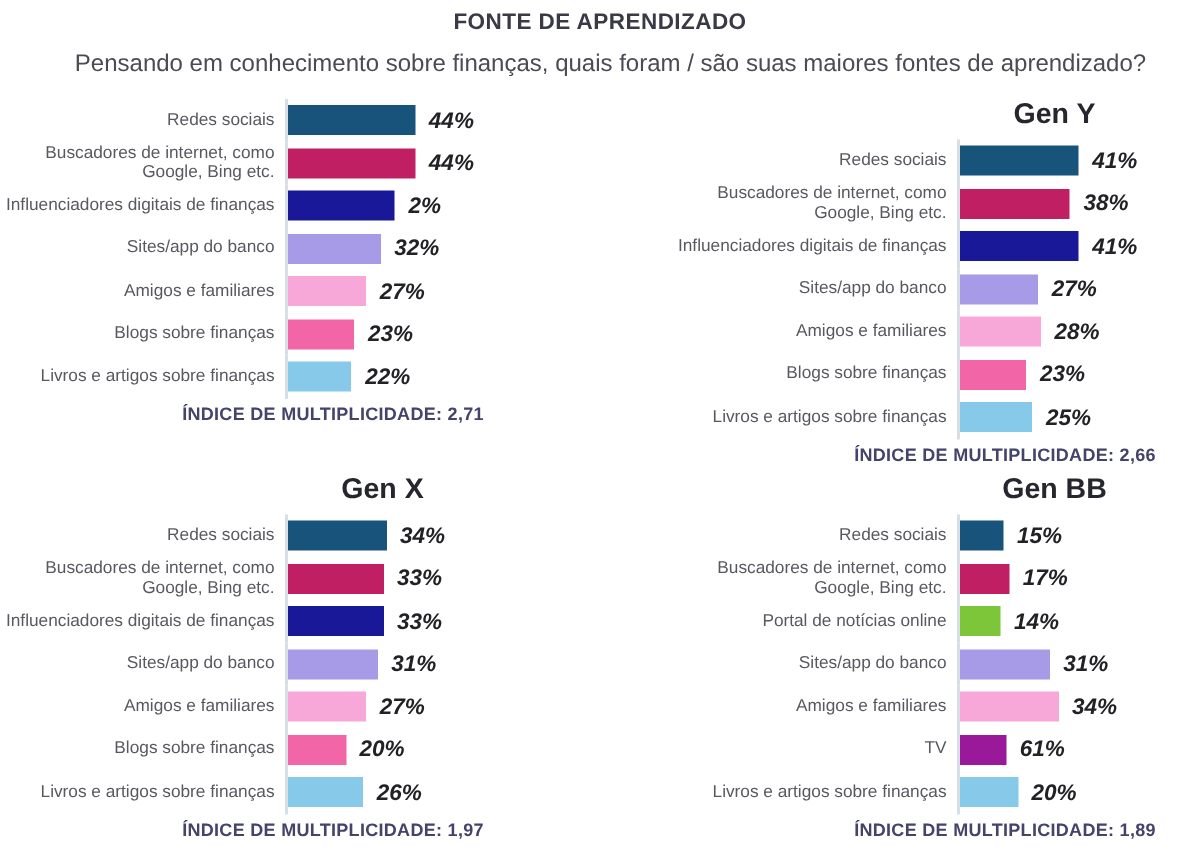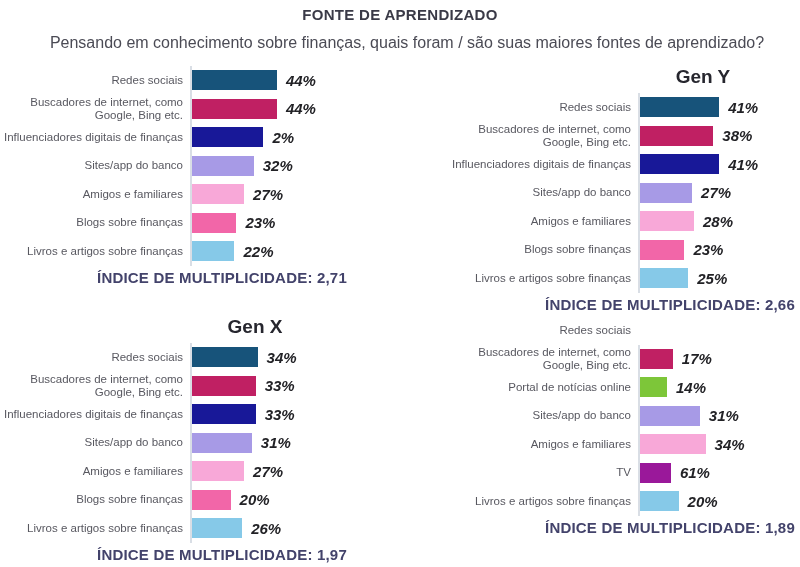--- a/index.html
+++ b/index.html
@@ -69,21 +69,21 @@
     margin-left: 9px;
     font-size: 15px;
     font-weight: bold;
     color: #222226;
     white-space: nowrap;
   }
   .chart-footer {
     margin-left: 62px;
     width: 320px;
     text-align: center;
-    font-size: 15px;
+    font-size: 12px;
     font-weight: bold;
     color: #43436b;
     margin-top: 3px;
     letter-spacing: 0.2px;
   }
 </style>
 </head>
 <body>
 
 <div class="page">
@@ -248,23 +248,28 @@
             <div class="row-label">Livros e artigos sobre finanças</div>
             <div class="bar-area">
               <div class="bar" style="width: 50.18px; background: rgb(134, 201, 232);"></div>
               <div class="bar-value">26%</div>
             </div>
           </div>
         </div>
         <div class="chart-footer">ÍNDICE DE MULTIPLICIDADE: 1,97</div>
       </div>
       <div class="chart right">
+        <div class="chart-title">Gen BB</div>
         <div class="rows">
           <div class="row">
             <div class="row-label">Redes sociais</div>
+            <div class="bar-area">
+              <div class="bar" style="width: 28.95px; background: rgb(23, 83, 122);"></div>
+              <div class="bar-value">15%</div>
+            </div>
           </div>
           <div class="row">
             <div class="row-label">Buscadores de internet, como Google, Bing etc.</div>
             <div class="bar-area">
               <div class="bar" style="width: 32.81px; background: rgb(192, 32, 99);"></div>
               <div class="bar-value">17%</div>
             </div>
           </div>
           <div class="row">
             <div class="row-label">Portal de notícias online</div>

